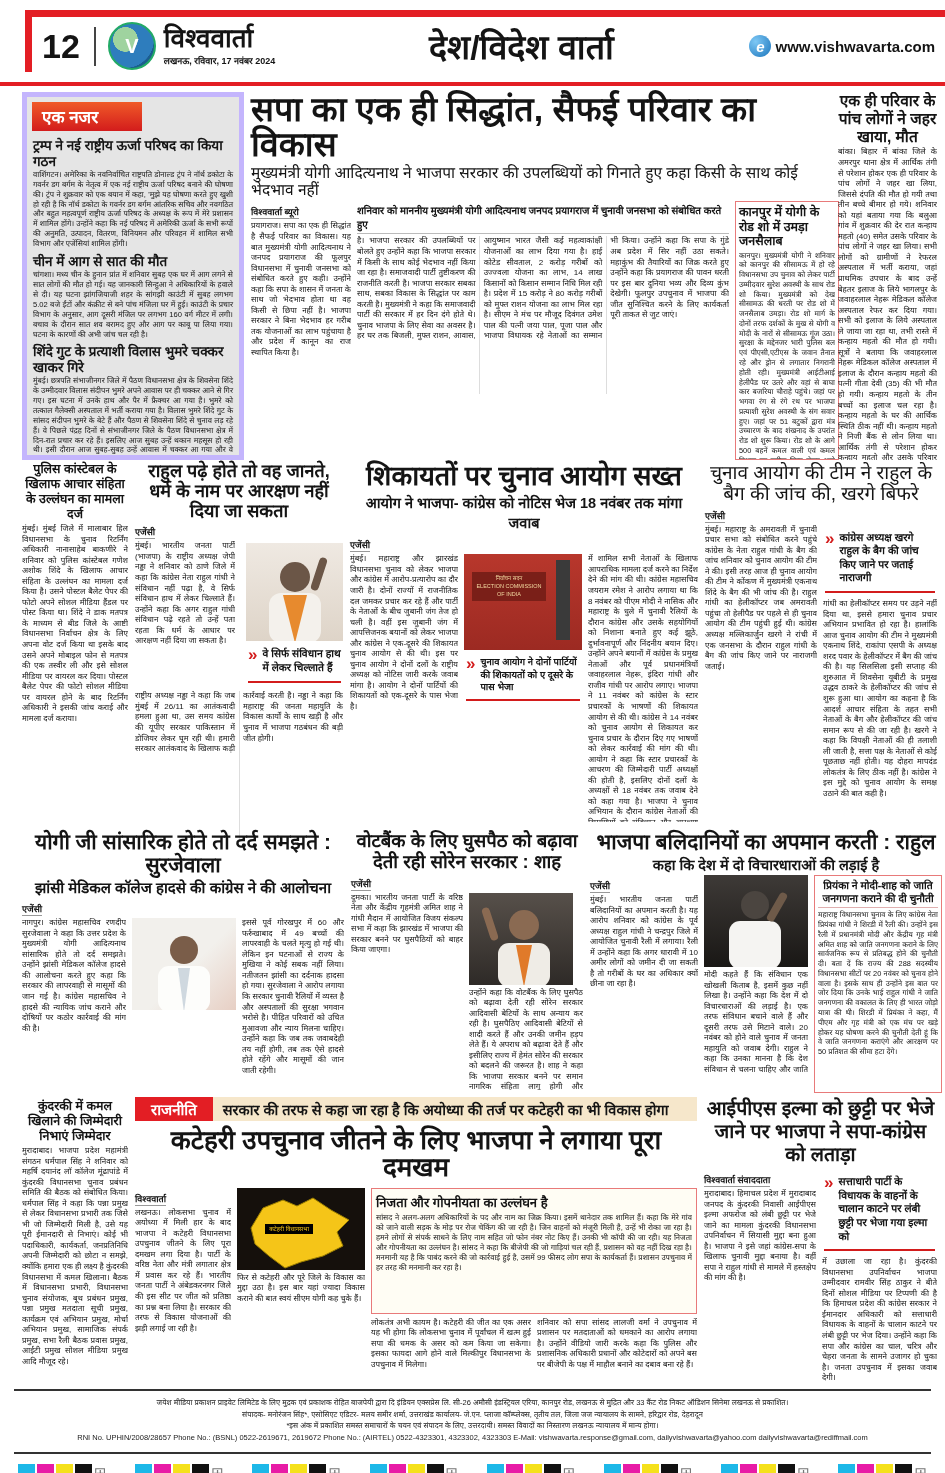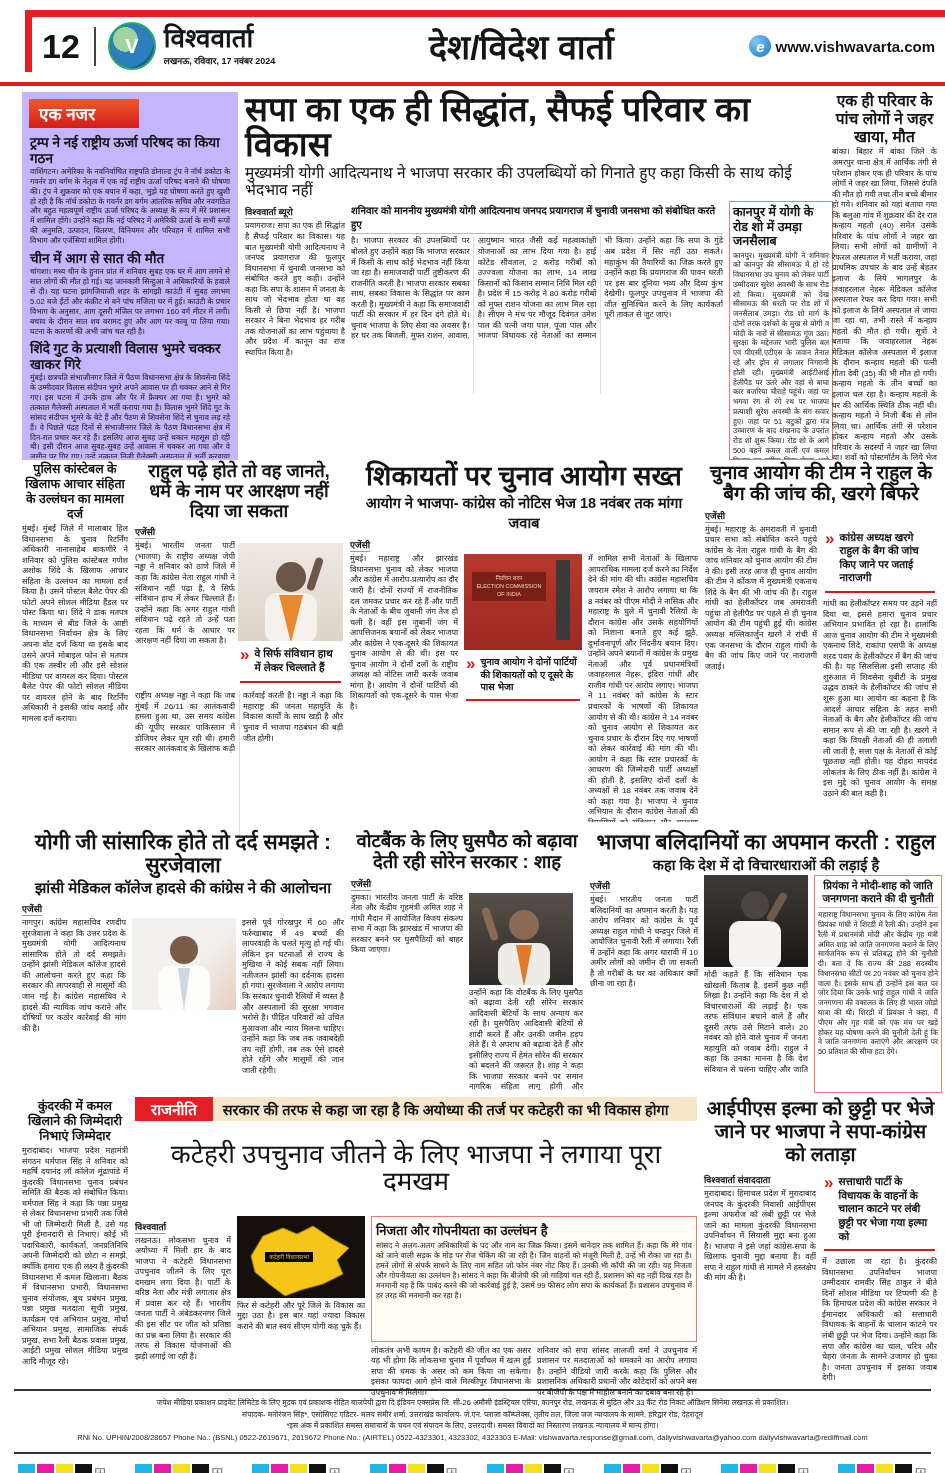--- a/index.html
+++ b/index.html
@@ -26,21 +26,21 @@
   .bd{font-size:8px;line-height:1.32;text-align:justify;overflow:hidden}
   .bl{font-size:9px;font-weight:700;border-bottom:1px solid #999;display:inline-block;margin:2px 0}
   .pq{display:flex;gap:5px;align-items:flex-start;border-bottom:2px solid #d31c1c;padding-bottom:6px;margin:6px 2px}
   .pq .gm{color:#d31c1c;font-size:17px;font-weight:700;line-height:.9}
   .pq .qt{font-size:10.5px;font-weight:700;line-height:1.3}
   .caption{font-size:10px;font-weight:700;padding:2px 0;border-bottom:1px solid #bbb}
   .cols2{column-count:2;column-gap:8px;column-rule:1px solid #ddd}
   .cols3{column-count:3;column-gap:8px;column-rule:1px solid #ddd}
   
   .band1{position:absolute;left:22px;top:92px;width:915px;height:368px;display:flex;gap:7px}
-  .eknajar{width:212px;border:2px solid #c4b5fd;background:#c4b5fd;flex:none;overflow:hidden}
+  .eknajar{width:212px;border:5px solid #c4b5fd;background:#e5e5e5;flex:none;overflow:hidden}
   .eknajar-hd{margin:5px;background:linear-gradient(#f05a28,#d31c1c);color:#fff;font-size:17px;font-weight:700;padding:3px 10px;width:90px}
   .ek-item-h{font-size:13.5px;font-weight:700;padding:2px 6px 0;line-height:1.15}
   .ek-item-b{font-size:7.6px;line-height:1.3;text-align:justify;padding:1px 6px 3px}
   .mainstory{width:580px;flex:none;display:flex;flex-direction:column}
   .main-h1{font-size:34px;font-weight:700;line-height:1.02}
   .main-sub{font-size:15.5px;font-weight:400;margin:3px 0;line-height:1.1}
   .main-row{display:flex;gap:6px;flex:1;min-height:0}
   .leadcol{width:100px;flex:none}
   .centercol{width:372px;flex:none;display:flex;flex-direction:column}
   .kanpurbox{width:96px;flex:none;border:1px solid #e87a7a;padding:3px;overflow:hidden}
@@ -68,21 +68,21 @@
   .nadda-h{font-size:18px;font-weight:700;line-height:1.1;text-align:center}
   .photo-nadda{height:98px;background:linear-gradient(#efe9e2,#ded4c8);position:relative;overflow:hidden;margin:2px 0}
   .eccol{width:348px;flex:none}
   .ec-h{font-size:27px;font-weight:700;text-align:center;line-height:1.05}
   .ec-sub{font-size:14.5px;font-weight:700;text-align:center;margin:2px 0}
   .ec-row{display:flex;gap:6px}
   .photo-ec{width:118px;height:96px;flex:none;background:linear-gradient(#b8372c,#9c2a22);position:relative;overflow:hidden}
   .ec-sign{position:absolute;left:8px;top:18px;width:70px;background:#7a1f18;color:#f3d9a0;font-size:5.5px;text-align:center;padding:3px 2px;line-height:1.4}
   .ec-pole{position:absolute;right:12px;top:6px;width:14px;height:80px;background:#3a3a3a}
   .khargecol{flex:1}
-  .kharge-h{font-size:19px;font-weight:700;text-align:center;line-height:1.12}
+  .kharge-h{font-size:19px;font-weight:400;text-align:center;line-height:1.12}
   
   .band3{position:absolute;left:22px;top:830px;width:915px;height:263px;display:flex;gap:7px}
   .surjcol{width:322px;flex:none}
   .surj-h{font-size:21px;font-weight:700;text-align:center;line-height:1.1}
   .surj-sub{font-size:15px;font-weight:700;text-align:center;margin:1px 0}
   .photo-surj{width:104px;height:92px;flex:none;background:linear-gradient(135deg,#f2f0ec 55%,#e7cfc4);position:relative;overflow:hidden}
   .shahcol{width:232px;flex:none}
   .shah-h{font-size:18.5px;font-weight:700;text-align:center;line-height:1.15}
   .photo-shah{width:104px;height:92px;flex:none;background:linear-gradient(#57504a,#2e2a27);position:relative;overflow:hidden}
   .rahulcol{flex:1;display:flex;flex-direction:column}
@@ -94,21 +94,21 @@
   .priyankabox .ph{font-size:10.5px;font-weight:700;text-align:center;line-height:1.25;border-bottom:1px solid #e0b0b0;padding-bottom:2px;margin-bottom:2px}
   .person{position:absolute;left:50%;transform:translateX(-50%);bottom:-2px}
   
   .band4{position:absolute;left:22px;top:1097px;width:915px;height:288px;display:flex;gap:7px}
   .kundcol{width:106px;flex:none}
   .kund-h{font-size:12.5px;font-weight:700;text-align:center;line-height:1.2;margin:2px 0}
   .katcol{width:562px;flex:none}
   .kicker{display:flex;align-items:stretch;height:24px;margin-bottom:2px}
   .kicker-label{background:#e31e24;color:#fff;font-size:15px;font-weight:700;display:flex;align-items:center;padding:0 16px}
   .kicker-text{background:#f6e7cb;flex:1;display:flex;align-items:center;padding:0 10px;font-size:14.5px;font-weight:700}
-  .kat-h{font-size:26px;font-weight:400;text-align:center;line-height:1.05;margin:20px 0}
+  .kat-h{font-size:26px;font-weight:700;text-align:center;line-height:1.05;margin:6px 0}
   .kat-row{display:flex;gap:6px;flex:1}
   .photo-map{width:128px;height:82px;background:#15100c;position:relative;flex:none}
   .map-label{position:absolute;left:22%;top:44%;background:#000;color:#f5c518;font-size:6px;padding:1px 4px}
   .privacybox{width:222px;flex:none;border:1px solid #e87a7a;background:#fffdf4;padding:4px;overflow:hidden}
   .privacybox .pvh{font-size:13px;font-weight:700;margin-bottom:2px}
   .ilmacol{flex:1}
   .ilma-h{font-size:19.5px;font-weight:700;text-align:center;line-height:1.18}
   
   .footer{position:absolute;left:0;top:1389px;width:945px}
   .f-rule{height:2px;background:#333;margin:0 14px}
@@ -186,21 +186,21 @@
 
   <div class="band2">
     <div class="policecol">
       <div class="police-h">पुलिस कांस्टेबल के खिलाफ आचार संहिता के उल्लंघन का मामला दर्ज</div>
       <div class="bd" style="height:318px">मुंबई। मुंबई जिले में मालाबार हिल विधानसभा के चुनाव रिटर्निंग अधिकारी नानासाहेब बाकणीरे ने शनिवार को पुलिस कांस्टेबल गणेश अशोक शिंदे के खिलाफ आचार संहिता के उल्लंघन का मामला दर्ज किया है। उसने पोस्टल बैलेट पेपर की फोटो अपने सोशल मीडिया हैंडल पर पोस्ट किया था। शिंदे ने डाक मतपत्र के माध्यम से बीड जिले के आष्टी विधानसभा निर्वाचन क्षेत्र के लिए अपना वोट दर्ज किया था इसके बाद उसने अपने मोबाइल फोन से मतपत्र की एक तस्वीर ली और इसे सोशल मीडिया पर वायरल कर दिया। पोस्टल बैलेट पेपर की फोटो सोशल मीडिया पर वायरल होने के बाद रिटर्निंग अधिकारी ने इसकी जांच कराई और मामला दर्ज कराया।</div>
     </div>
 
     <div class="naddacol">
       <div class="nadda-h">राहुल पढ़े होते तो वह जानते, धर्म के नाम पर आरक्षण नहीं दिया जा सकता</div>
       <span class="bl">एजेंसी</span>
-      <div style="display:flex;gap:3px">
+      <div style="display:flex;gap:11px">
         <div class="bd" style="width:100px;height:150px">मुंबई। भारतीय जनता पार्टी (भाजपा) के राष्ट्रीय अध्यक्ष जेपी नड्डा ने शनिवार को ठाणे जिले में कहा कि कांग्रेस नेता राहुल गांधी ने संविधान नहीं पढ़ा है, वे सिर्फ संविधान हाथ में लेकर चिल्लाते हैं। उन्होंने कहा कि अगर राहुल गांधी संविधान पढ़े रहते तो उन्हें पता रहता कि धर्म के आधार पर आरक्षण नहीं दिया जा सकता है।</div>
         <div style="flex:1">
           <div class="photo-nadda">
             <svg class="person" width="84" height="92" viewBox="0 0 84 92">
               <circle cx="42" cy="26" r="15" fill="#6b5647"></circle>
               <rect x="16" y="42" width="52" height="50" rx="12" fill="#f4f1ec"></rect>
               <path d="M30 44 L42 92 L54 44 Z" fill="#e78a2e"></path>
               <rect x="62" y="6" width="8" height="34" rx="4" fill="#6b5647" transform="rotate(18 66 23)"></rect>
             </svg>
           </div>

